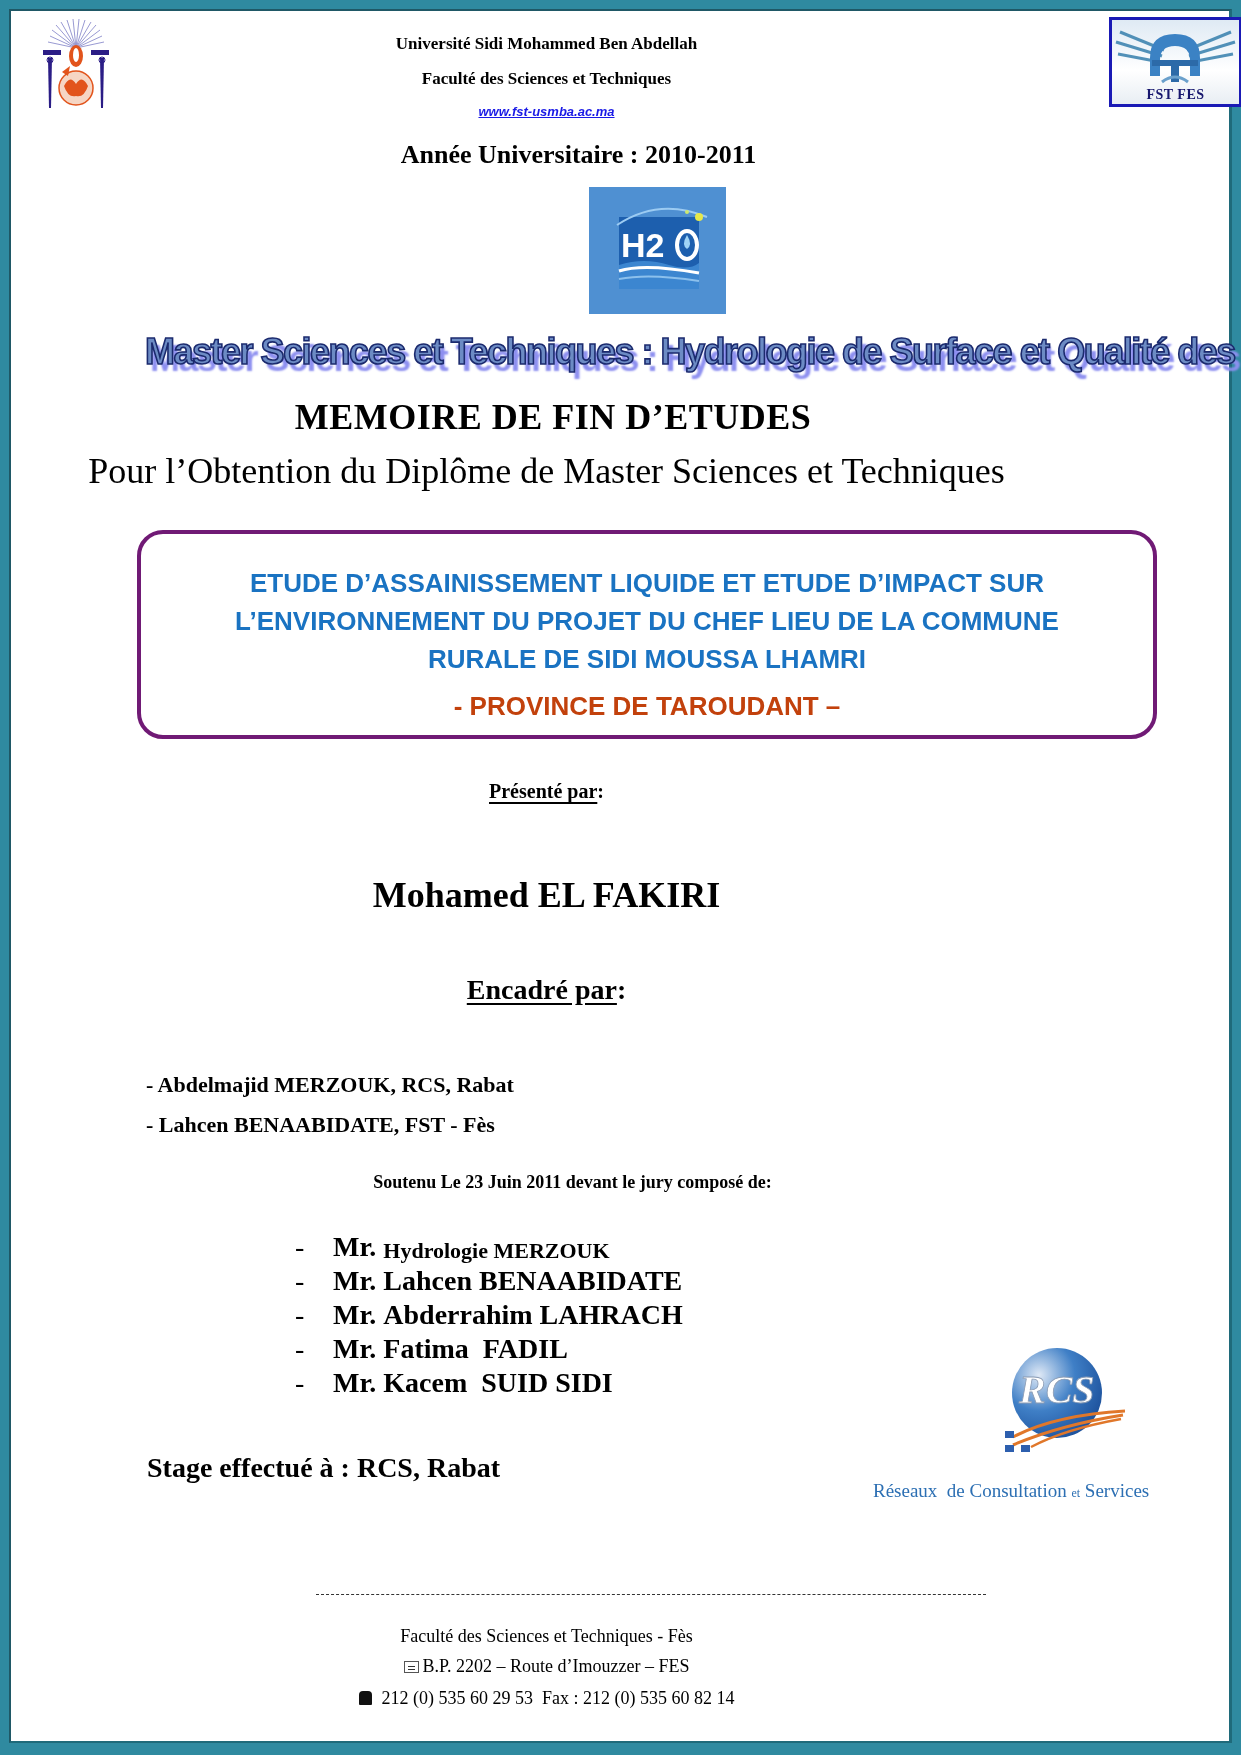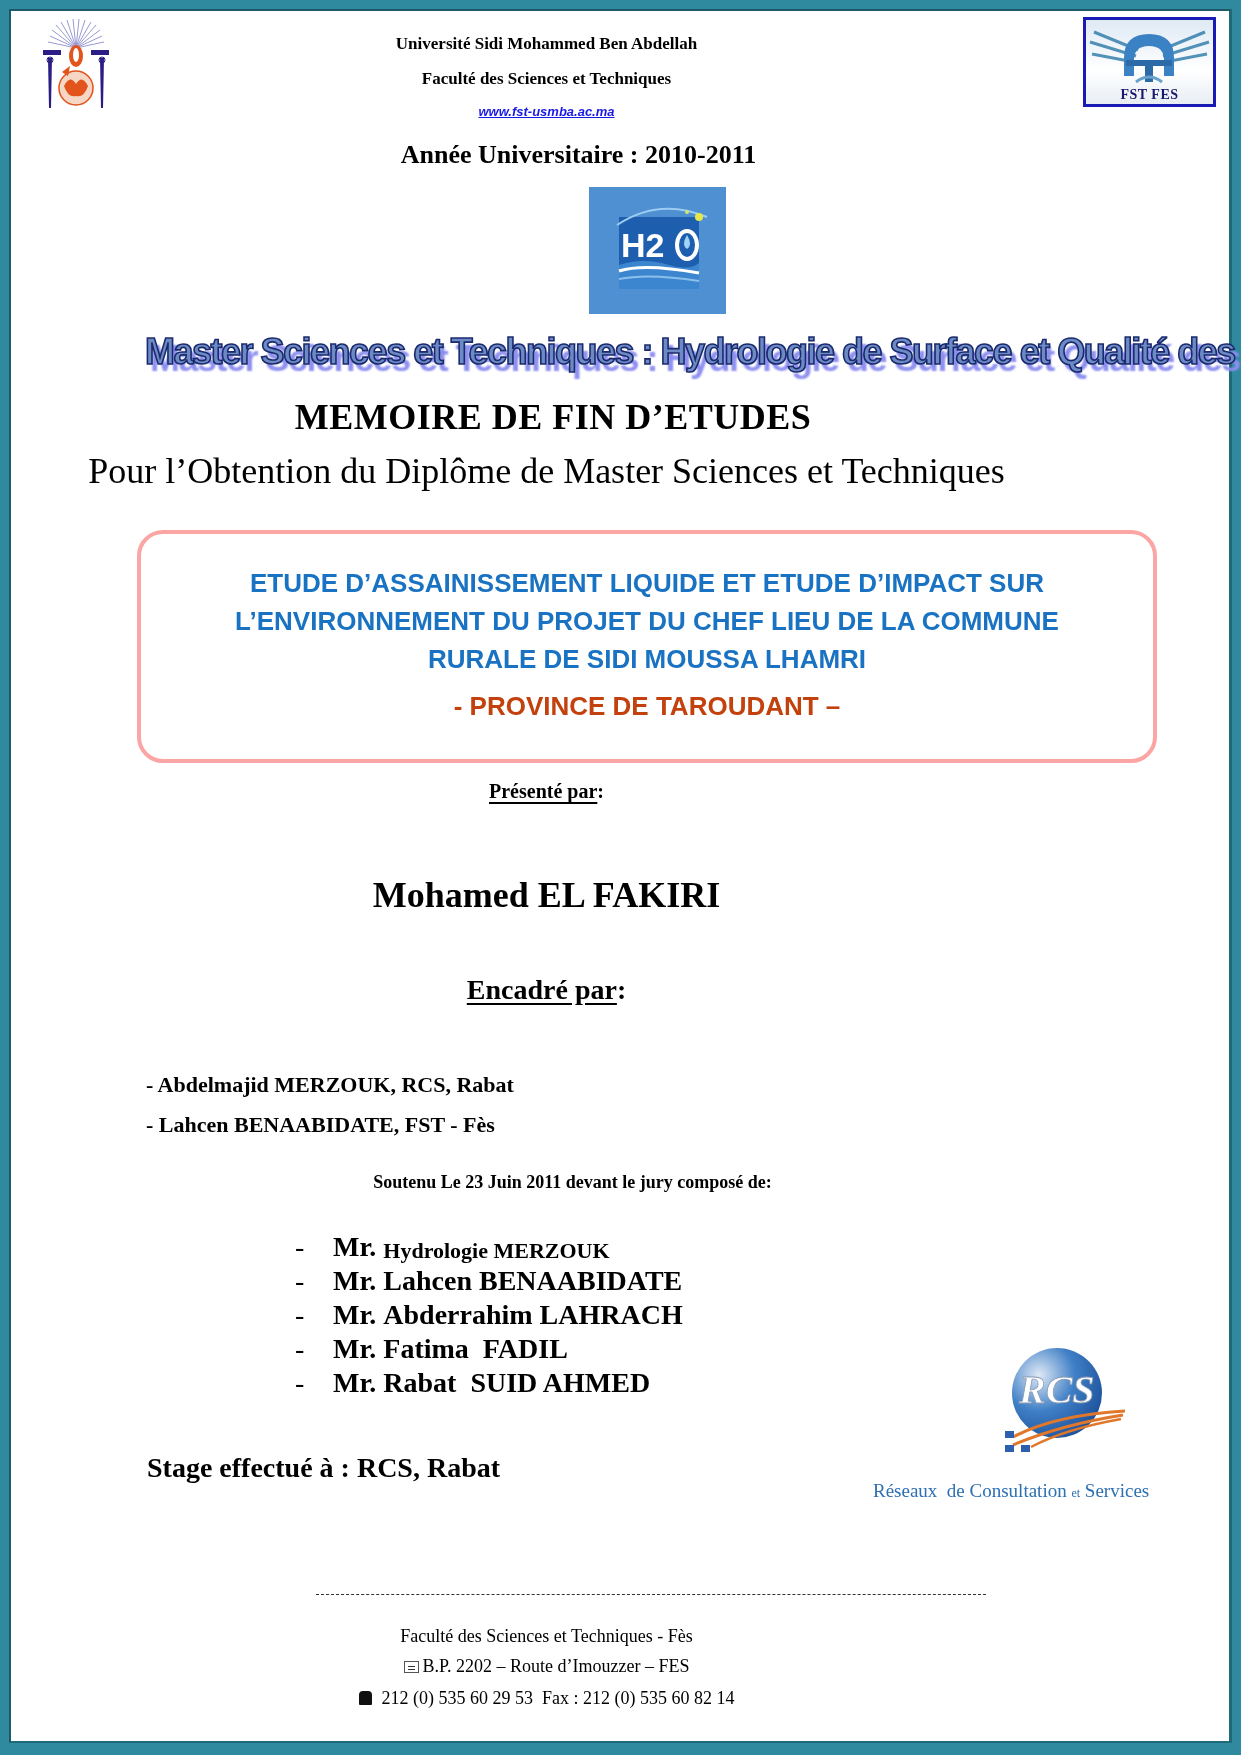--- a/index.html
+++ b/index.html
@@ -12,35 +12,35 @@
     border-right: 9px solid #2f8aa0; border-bottom: 12px solid #2f8aa0; }
   .frame-inner { position: absolute; left: 9px; top: 9px; right: 9px; bottom: 12px;
     border-top: 2px solid #1f5866; border-left: 2px solid #1f5866;
     border-right: 3px solid #1f6a7a; border-bottom: 2px solid #1f6a7a; }
 
   .abs { position: absolute; }
   .center { position: absolute; left: 0; width: 1093px; text-align: center; }
 
   
   .logo-usmba { left: 40px; top: 18px; width: 72px; height: 92px; }
-  .logo-fst { left: 1083px; top: 17px; width: 133px; height: 90px; border: 3px solid #1a1ab5; background: linear-gradient(180deg, #dfeaf4 0%, #ffffff 60%, #e8eef3 100%); overflow: hidden; }
+  .logo-fst { left: 1109px; top: 17px; width: 133px; height: 90px; border: 3px solid #1a1ab5; background: linear-gradient(180deg, #dfeaf4 0%, #ffffff 60%, #e8eef3 100%); overflow: hidden; }
   .fst-label { position: absolute; left: 0; bottom: 1px; width: 100%; text-align: center; font-family: "Liberation Serif", serif; font-weight: bold; font-size: 14px; color: #17176e; letter-spacing: 0.5px; }
   .logo-h2o { left: 589px; top: 187px; width: 137px; height: 127px; background: #4a8ed4; border-radius: 23px; }
 
   .univ { top: 34px; font-weight: bold; font-size: 17px; }
   .fac { top: 69px; font-weight: bold; font-size: 17px; }
   .web { top: 104px; font-family: "Liberation Sans", sans-serif; font-style: italic; font-weight: bold; font-size: 13px; color: #1a1ae6; text-decoration: underline; }
   .annee { top: 140px; font-weight: bold; font-size: 26px; margin-left: 32px; }
 
   .master { left: 145px; top: 330px; width: 1030px; text-align: center; font-family: "Liberation Sans", sans-serif; font-weight: bold; font-size: 36px; letter-spacing: -1.5px; color: #6c8bc4; -webkit-text-stroke: 1.6px #1b2a6e; text-shadow: 5px 7px 2px #8d8ff0; transform: scaleY(1.05); white-space: nowrap; }
 
   .memoire { top: 396px; font-size: 36px; font-weight: bold; letter-spacing: 0.5px; padding-left: 13px; }
   .pour { top: 450px; font-size: 36px; }
 
-  .title-box { left: 137px; top: 530px; width: 1020px; height: 233px; border: 4px solid #fca5a5; border-radius: 26px; }
+  .title-box { left: 137px; top: 530px; width: 1020px; height: 209px; border: 4px solid #701a75; border-radius: 26px; }
   .title-text { position: absolute; left: 0; top: 30px; width: 100%; text-align: center; font-family: "Liberation Sans", sans-serif; font-weight: bold; font-size: 26px; line-height: 38px; color: #1a73c2; }
   .title-prov { position: absolute; left: 0; top: 157px; width: 100%; text-align: center; font-family: "Liberation Sans", sans-serif; font-weight: bold; font-size: 26px; color: #c2410c; }
 
   .presente { top: 780px; font-weight: bold; font-size: 20px; }
   .presente span, .encadre span { text-decoration: underline; text-underline-offset: 4px; }
   .author { top: 874px; font-weight: bold; font-size: 36px; }
   .encadre { top: 974px; font-weight: bold; font-size: 28px; }
 
   .sup-list { left: 146px; top: 1065px; font-weight: bold; font-size: 22px; line-height: 40px; }
   .soutenu { top: 1172px; font-weight: bold; font-size: 18px; margin-left: 26px; }
@@ -183,21 +183,21 @@
   <div class="row">
     <span class="dash">-</span>
     <span>Mr.</span>&nbsp;<span>Abderrahim LAHRACH</span>
   </div>
   <div class="row">
     <span class="dash">-</span>
     <span>Mr.</span>&nbsp;<span style="white-space:pre;">Fatima  FADIL</span>
   </div>
   <div class="row">
     <span class="dash">-</span>
-    <span>Mr.</span>&nbsp;<span style="white-space:pre;">Rabat  SUID AHMED</span>
+    <span>Mr.</span>&nbsp;<span style="white-space:pre;">Kacem  SUID SIDI</span>
   </div>
 </div>
 
 <div class="abs stage">Stage effectué à : RCS, Rabat</div>
 
 <div class="abs logo-rcs">
   <svg width="135" height="110" viewBox="0 0 135 110">
     <defs>
       <radialGradient id="rg" cx="0.3" cy="0.3" r="0.8">
         <stop offset="0" stop-color="#dfe9f6"></stop>

